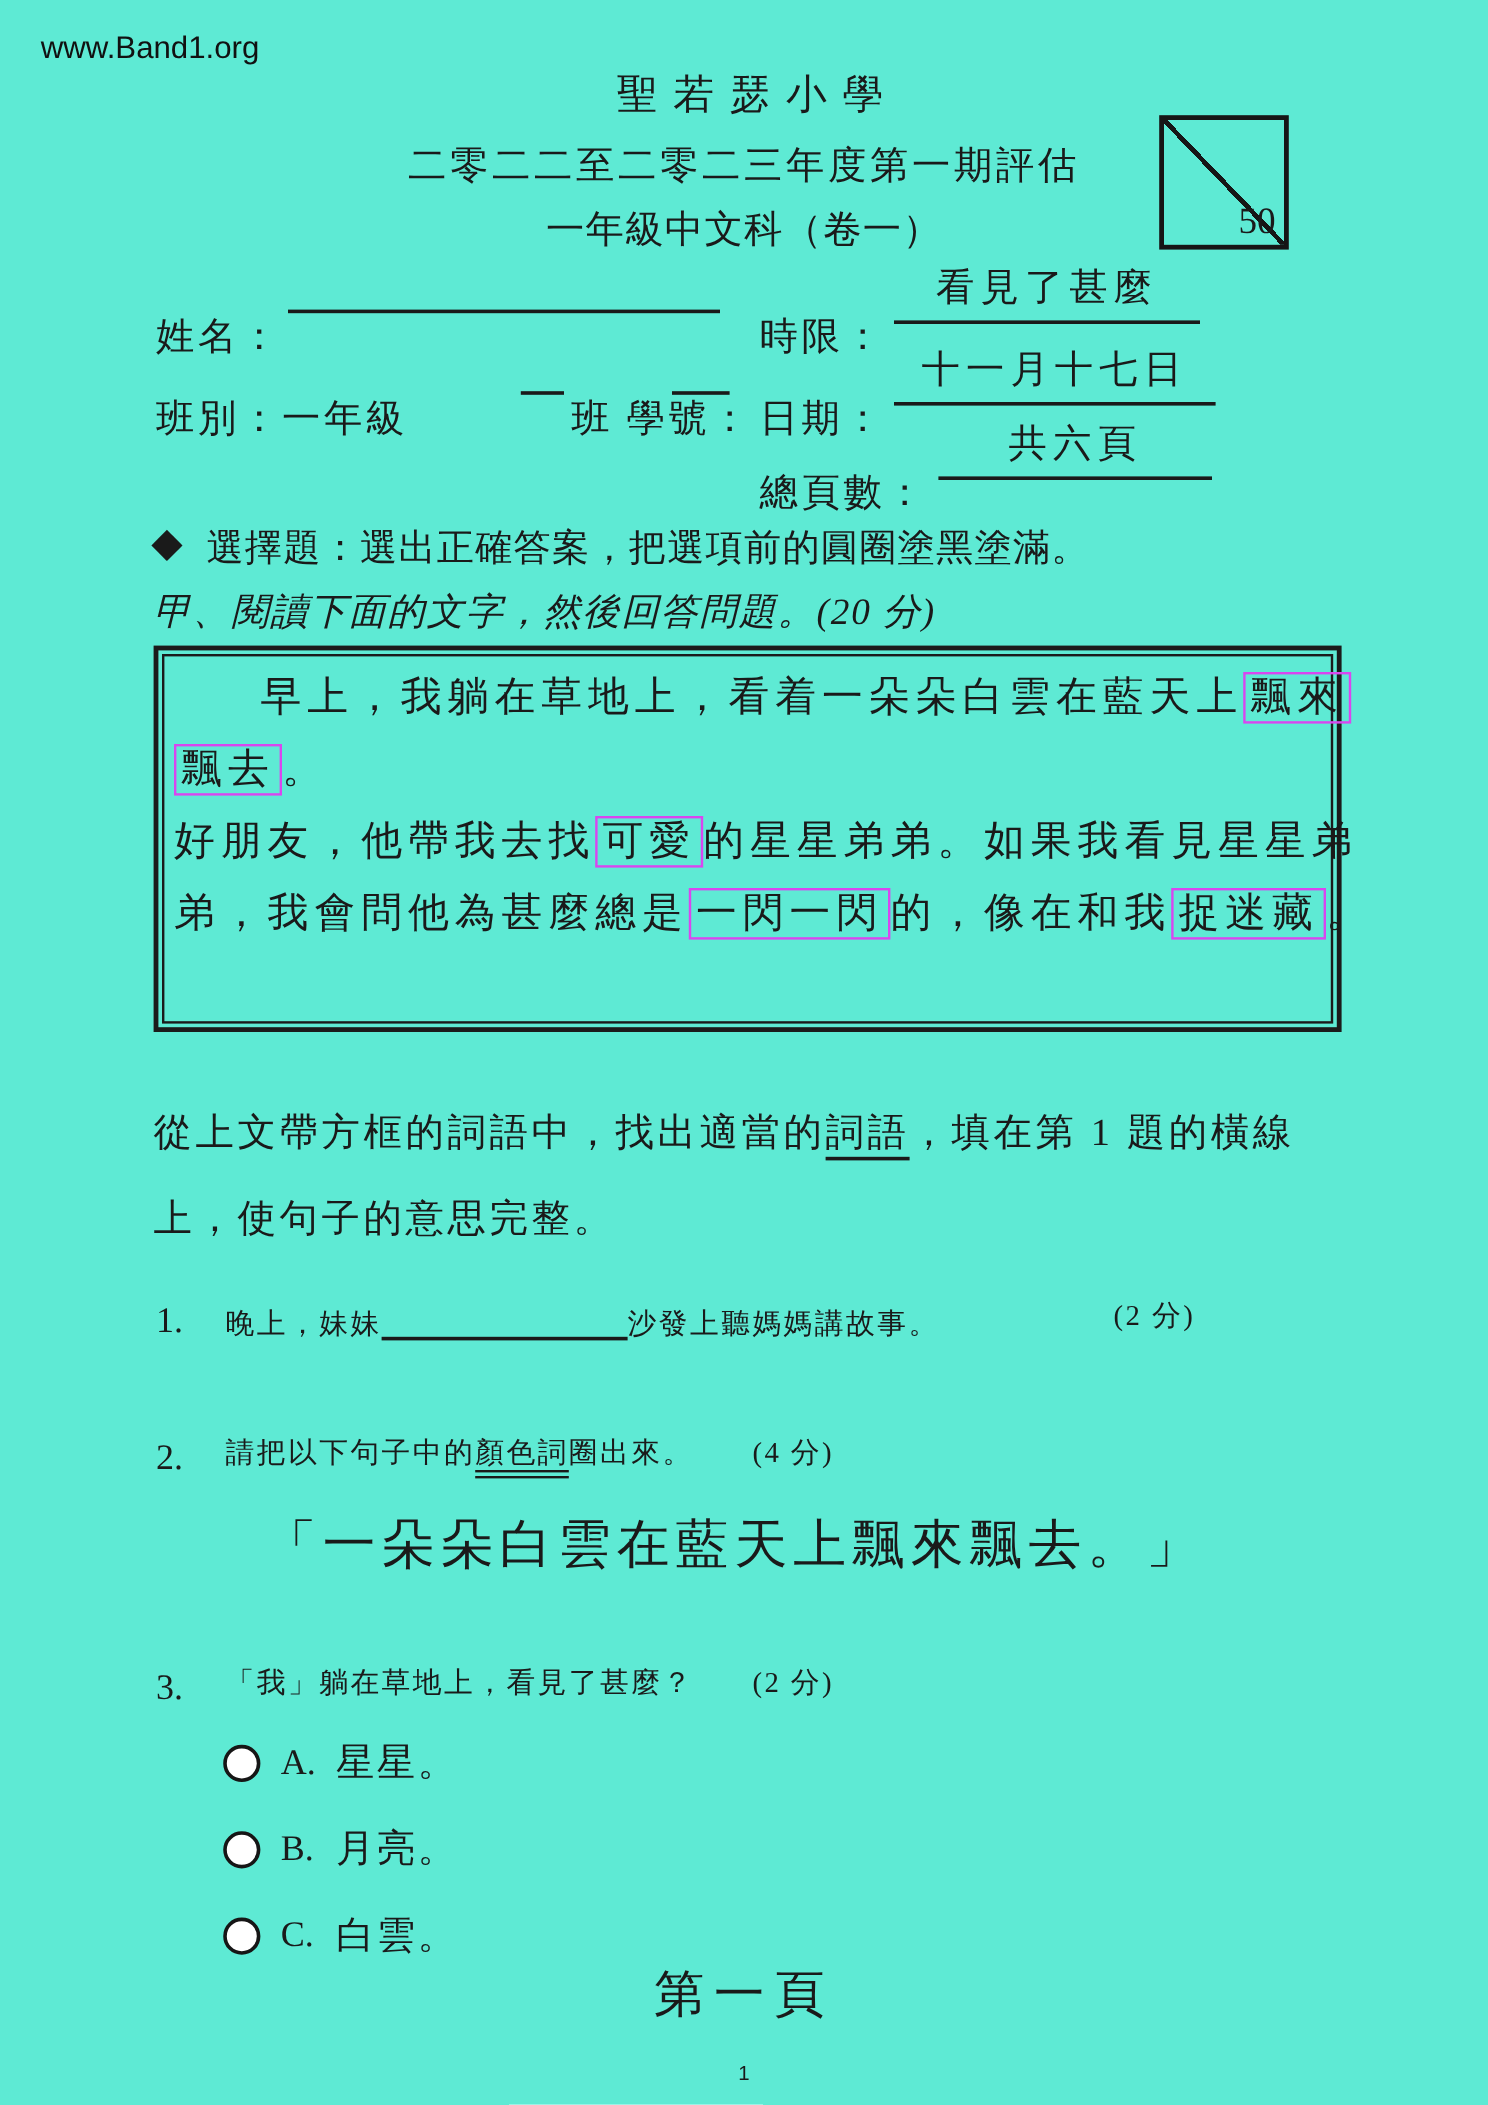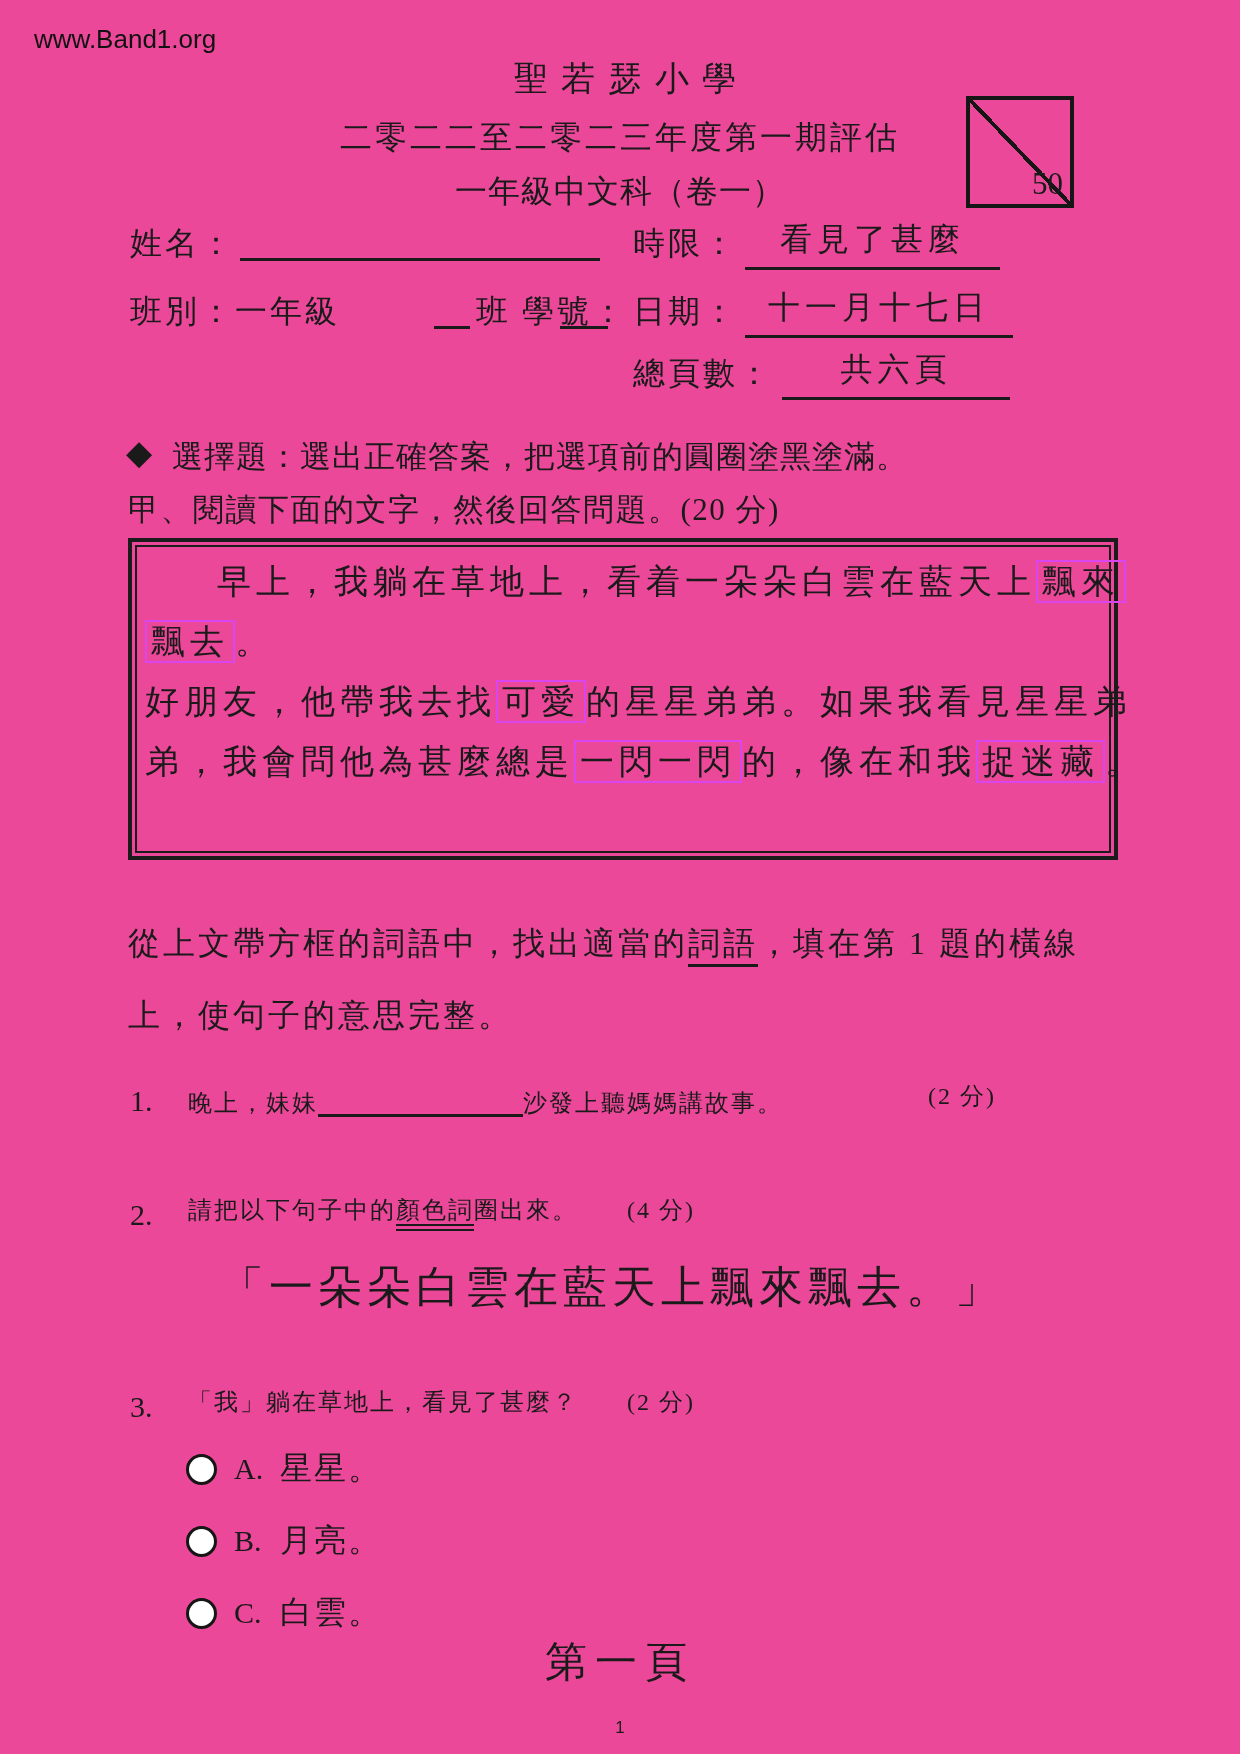--- a/index.html
+++ b/index.html
@@ -1,20 +1,20 @@
 <!DOCTYPE html>
 <html><head>
 <meta charset="utf-8">
 <style>
   html,body { margin:0; padding:0; background:#ffffff; }
   .page {
     position:relative;
     width:1240px; height:1754px;
     margin:0 auto;
-    background:#ec4899;
+    background:#5eead4;
     color:#1a1a1a;
     font-family:"Liberation Serif","DejaVu Serif",serif;
     overflow:hidden;
   }
   .abs { position:absolute; white-space:nowrap; }
   .watermark {
     left:34px; top:24px;
     font-family:"Liberation Sans","DejaVu Sans",sans-serif;
     font-size:26px; color:#111;
   }
@@ -28,38 +28,38 @@
     border:4px solid #161616;
     background:
       linear-gradient(to top right,
         transparent calc(50% - 2px), #161616 calc(50% - 2px),
         #161616 calc(50% + 2px), transparent calc(50% + 2px));
   }
   .scorebox .total {
     position:absolute; right:7px; bottom:2px;
     font-size:31px; font-family:"Liberation Serif",serif;
   }
-  .lbl { font-size:32px; letter-spacing:3px; }
+  .lbl { font-size:32px; letter-spacing:3px;margin-top:37px; }
   .blank {
     display:inline-block;
     border-bottom:3px solid #1a1a1a;
     height:36px;
     vertical-align:-6px;
   }
   .uval {
     position:absolute;
     border-bottom:3px solid #1a1a1a;
     text-align:center;
     font-size:32px; letter-spacing:5px;
     padding-bottom:5px;
     white-space:nowrap;
   }
   .bullet { left:126px; top:432px; font-size:34px; }
   .mcline { left:172px; top:436px; font-size:31px; letter-spacing:1px; }
-  .sectline { left:128px; top:489px; font-size:31px; letter-spacing:1.5px; }
+  .sectline { left:128px; top:489px; font-size:31px; letter-spacing:1.5px;font-style:italic; }
   .passage-box {
     position:absolute; left:128px; top:538px;
     width:982px; height:314px;
     border:4px solid #1b1b1b;
   }
   .passage-inner {
     position:absolute; inset:3px;
     border:2px solid #1b1b1b;
     padding:5px 8px 0 8px;
   }

